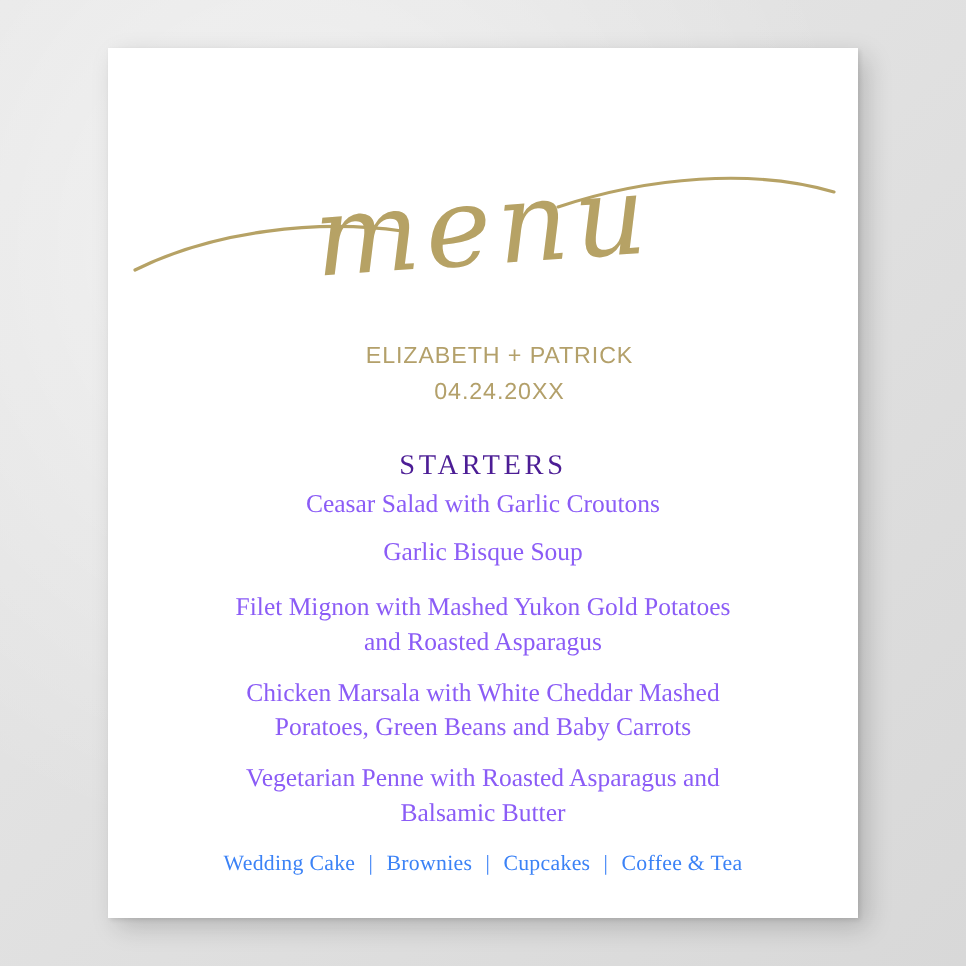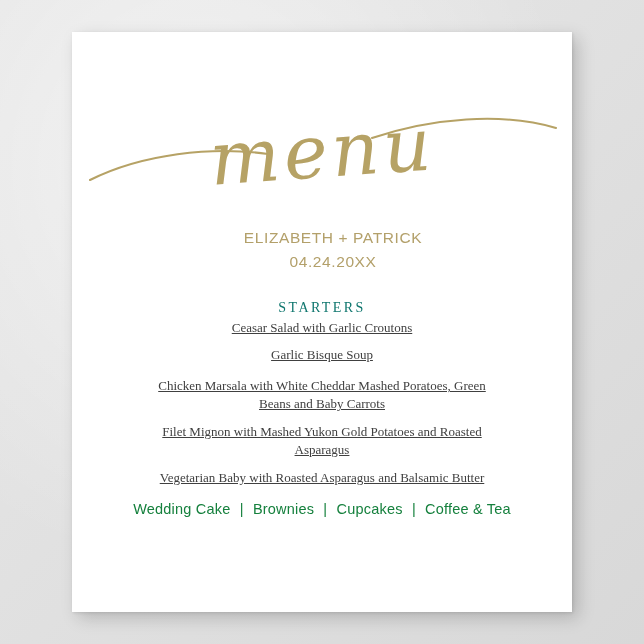--- a/index.html
+++ b/index.html
@@ -86,40 +86,39 @@
   .sections {
     margin-top: 26px;
     width: 100%;
     color: #ab9763;
   }
   .section {
     margin-bottom: 14px;
   }
   .section-title {
     font-family: "Liberation Serif", serif;
-    font-size: 14px;
+    font-size: 19px;
     letter-spacing: 2.4px;
-    color: #0f766e;
+    color: #4c1d95;
     margin-bottom: 3px;
   }
   .item {
     font-family: "Liberation Serif", serif;
-    font-size: 13px;
+    font-size: 17px;
     line-height: 1.35;
-    color: #404040;
+    color: #8b5cf6;
     margin: 0 auto 11px auto;
     width: 330px;
-    text-decoration: underline;
   }
   .item:last-child { margin-bottom: 0; }
   .item.tight { margin-bottom: 9px; }
   .dessert-line {
-    font-family: Liberation Sans, sans-serif;
+    font-family: Liberation Serif, serif;
     font-size: 14.5px;
-    color: #15803d;
+    color: #3b82f6;
     letter-spacing: 0.2px;
   }
   .sep { padding: 0 5px; }
 </style>
 </head>
 <body>
 
 <div id="stage">
 
   <div id="poster">
@@ -140,23 +139,23 @@
 
       <div class="sections">
 
         <div class="section">
           <div class="section-title">STARTERS</div>
           <div class="item tight">Ceasar Salad with Garlic Croutons</div>
           <div class="item">Garlic Bisque Soup</div>
         </div>
 
         <div class="section">
+          <div class="item">Filet Mignon with Mashed Yukon Gold Potatoes and Roasted Asparagus</div>
           <div class="item">Chicken Marsala with White Cheddar Mashed Poratoes, Green Beans and Baby Carrots</div>
-          <div class="item">Filet Mignon with Mashed Yukon Gold Potatoes and Roasted Asparagus</div>
-          <div class="item">Vegetarian Baby with Roasted Asparagus and Balsamic Butter</div>
+          <div class="item">Vegetarian Penne with Roasted Asparagus and Balsamic Butter</div>
         </div>
 
         <div class="section">
           <div class="dessert-line">
             <span>Wedding Cake</span>
             <span class="sep">|</span>
             <span>Brownies</span>
             <span class="sep">|</span>
             <span>Cupcakes</span>
             <span class="sep">|</span>

